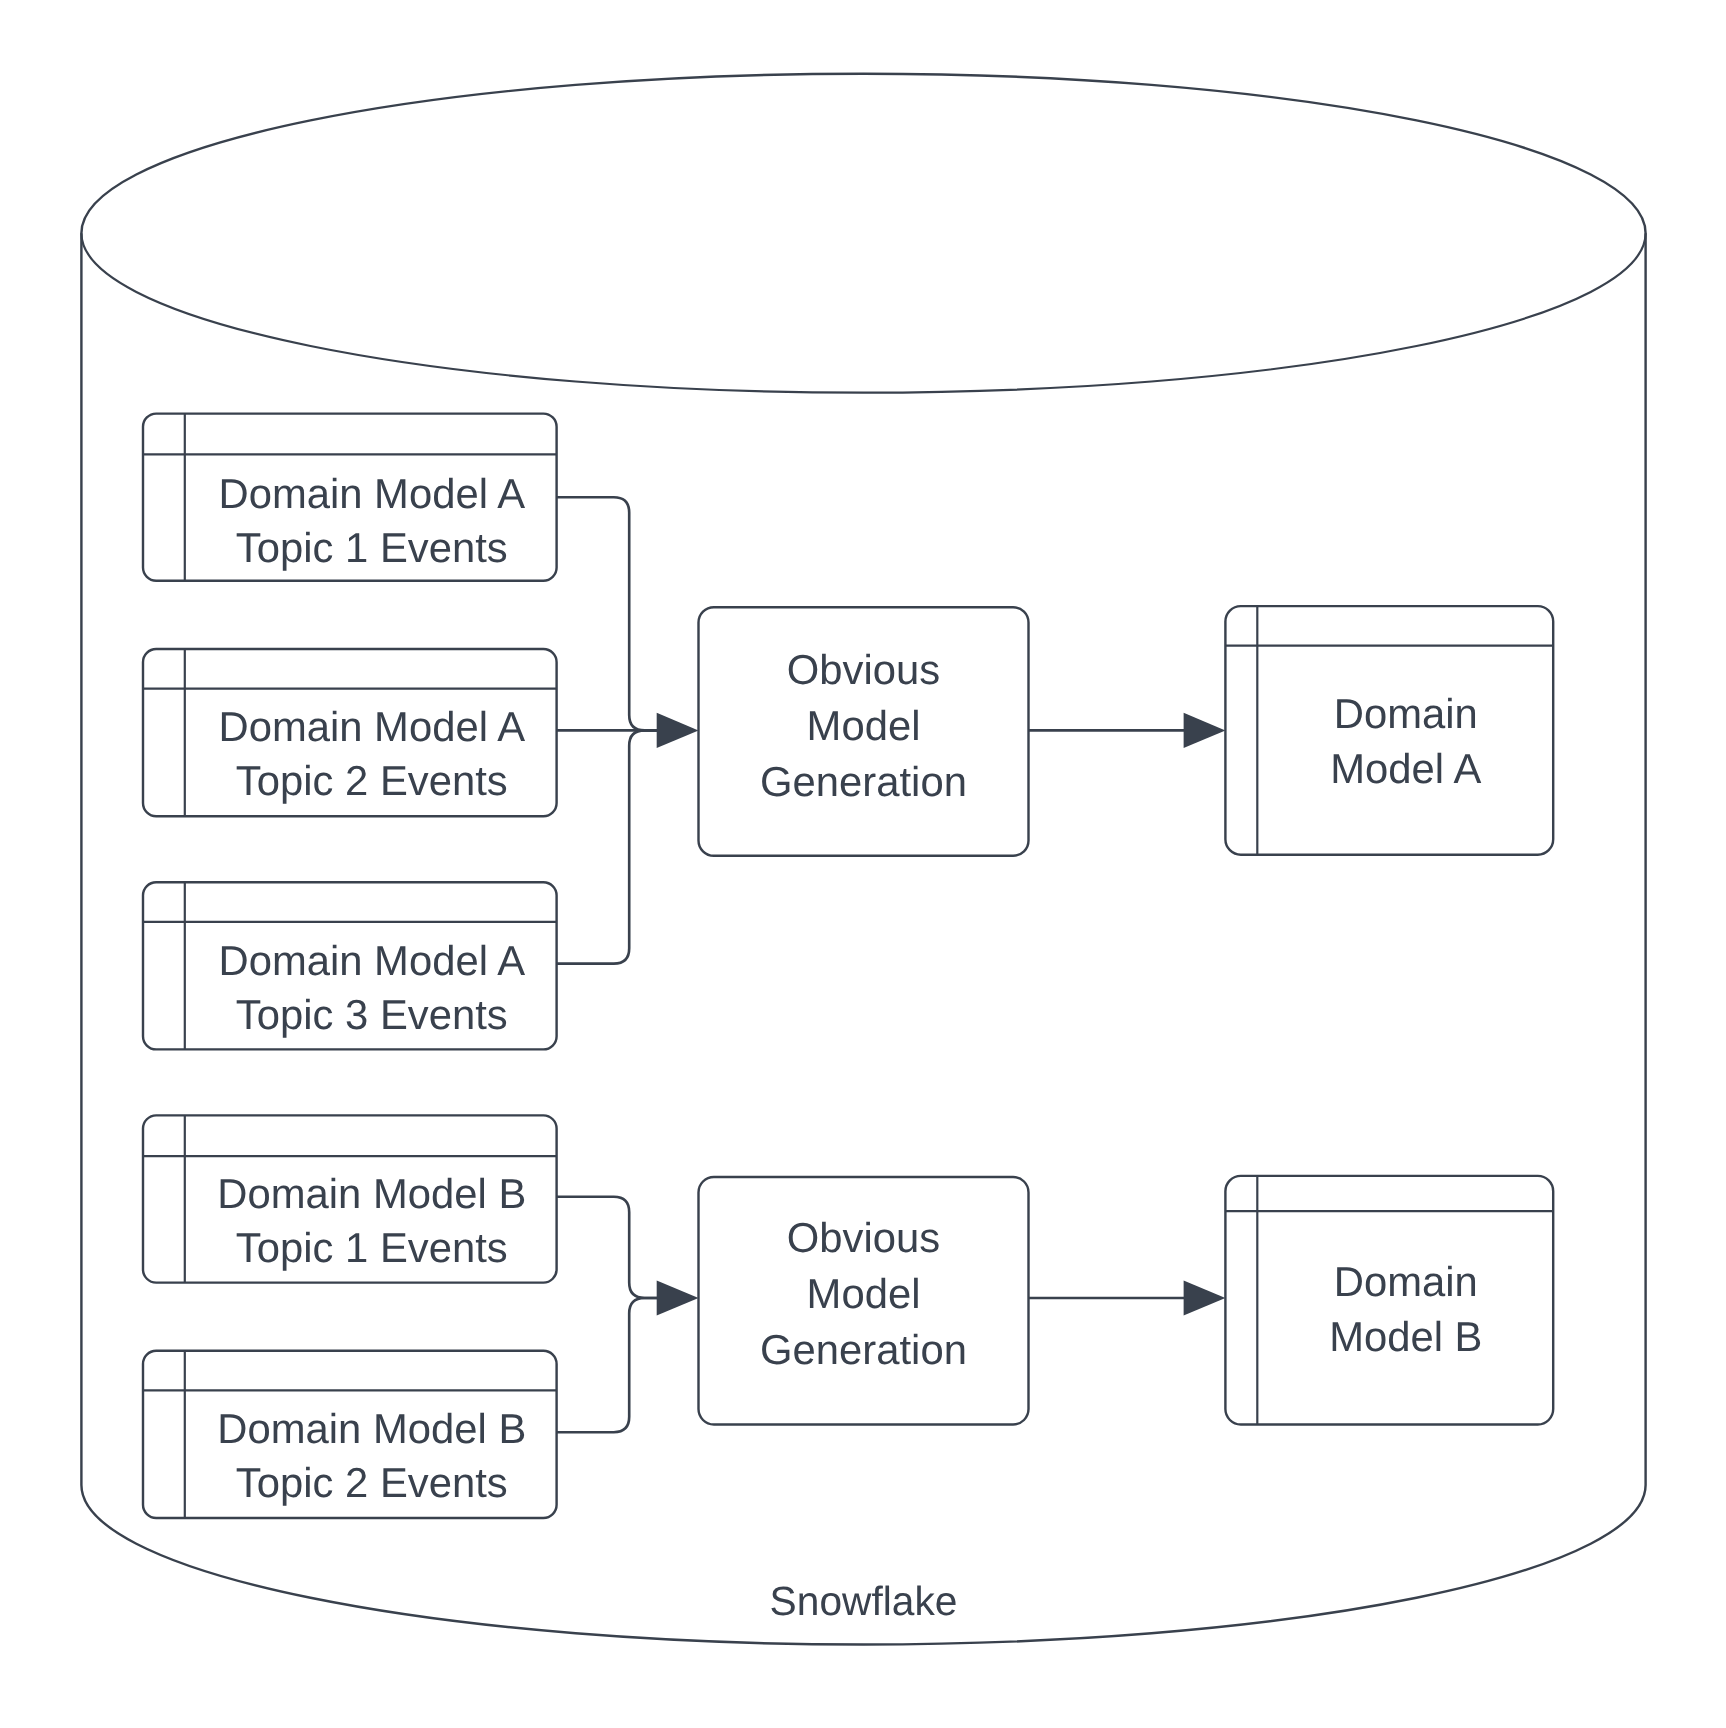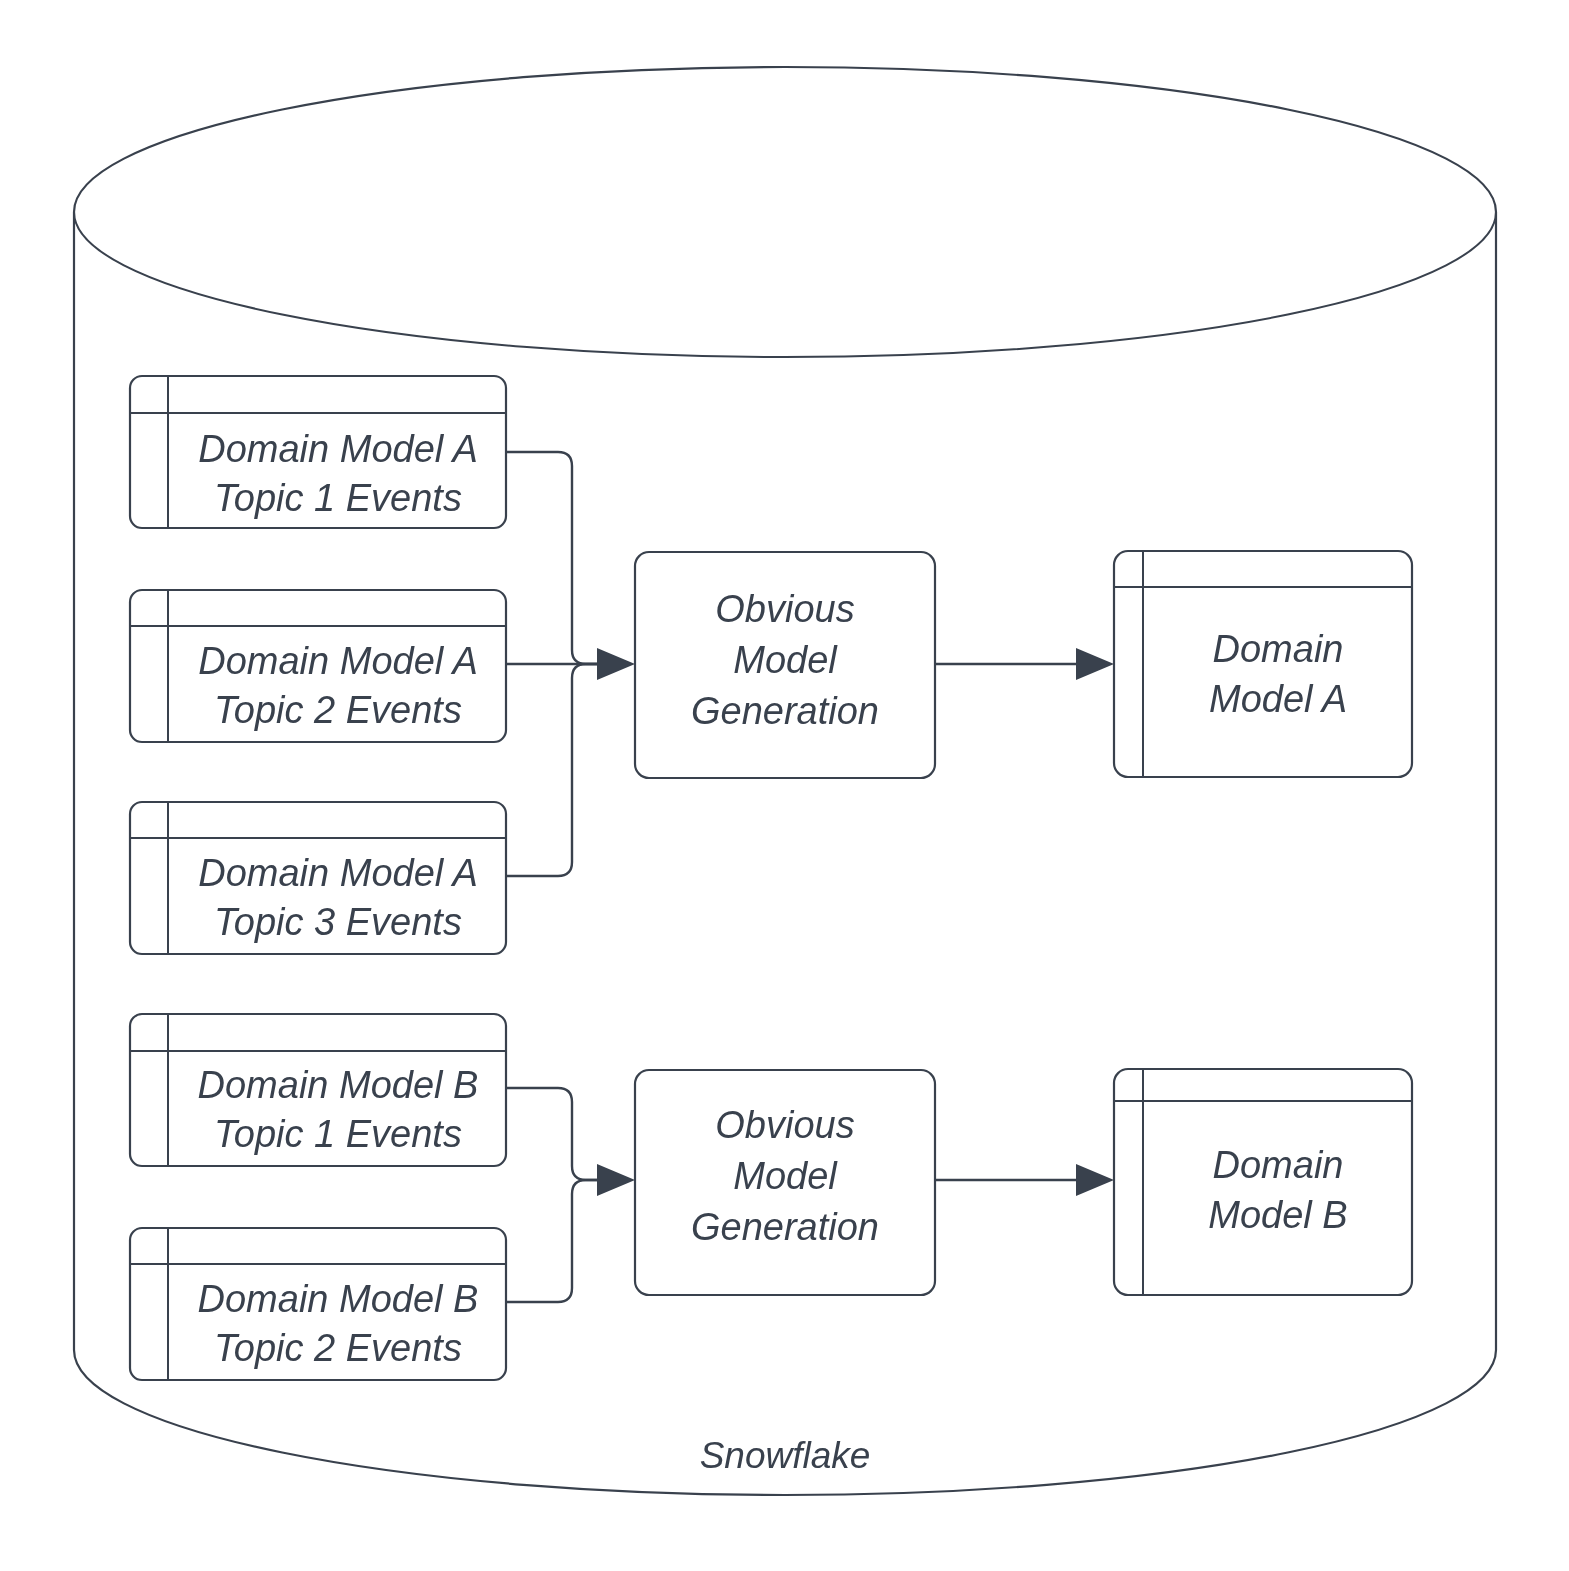--- a/index.html
+++ b/index.html
@@ -10,21 +10,20 @@
   body {
     width: 1569px;
     height: 1571px;
     font-family: "Liberation Sans", sans-serif;
     overflow: hidden;
   }
   #diagram-root {
     position: relative;
     width: 1447px;
     height: 1571px;
-    font-style: italic;
   }
   svg.diagram {
     display: block;
     width: 1569px;
     height: 1571px;
   }
   .stroke-thin {
     fill: none;
     stroke: #39414d;
     stroke-width: 2;

